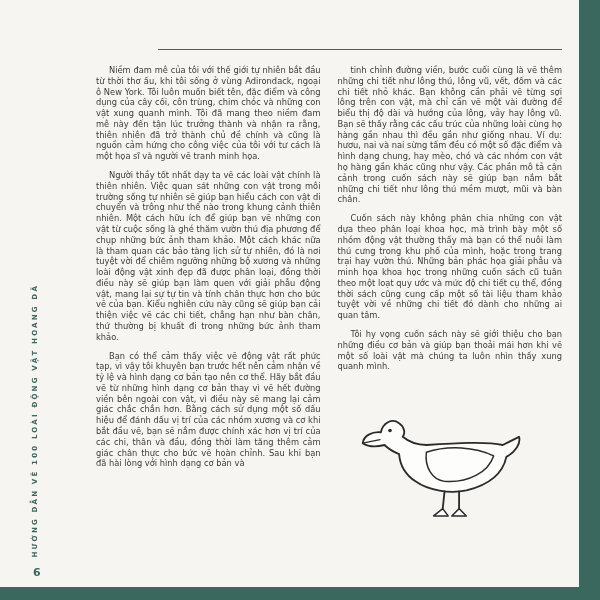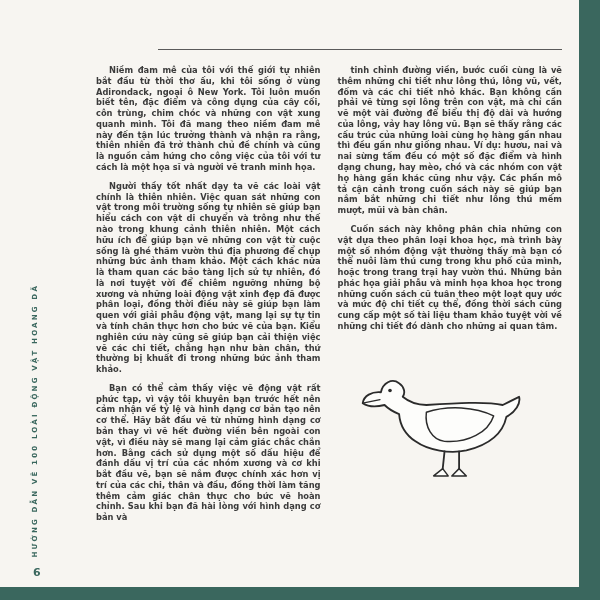--- a/index.html
+++ b/index.html
@@ -36,21 +36,21 @@
     margin:0 0 0 62px;
     font-size:26px;font-weight:bold;letter-spacing:.5px;
     color:#1c2733;
     font-family:"DejaVu Sans","Liberation Sans",sans-serif;
   }
   .rule{
     margin-left:62px;margin-top:9px;
     border-top:1px solid #5a5a5a;height:0;
   }
   .columns{
-    display:flex;gap:17px;margin-top:15px;font-weight:bold;
+    display:flex;gap:17px;margin-top:15px;
   }
   .col{flex:1;min-width:0;}
   .col p{
     margin:0 0 8px 0;
     font-size:8.3px;line-height:1.3;
     text-align:justify;text-indent:13px;
     color:#3b3b3b;
   }
   .duck-illustration{
     margin-top:14px;
@@ -76,20 +76,21 @@
 
       <div class="col">
         <p>Niềm đam mê của tôi với thế giới tự nhiên bắt đầu từ thời thơ ấu, khi tôi sống ở vùng Adirondack, ngoại ô New York. Tôi luôn muốn biết tên, đặc điểm và công dụng của cây cối, côn trùng, chim chóc và những con vật xung quanh mình. Tôi đã mang theo niềm đam mê này đến tận lúc trưởng thành và nhận ra rằng, thiên nhiên đã trở thành chủ đề chính và cũng là nguồn cảm hứng cho công việc của tôi với tư cách là một họa sĩ và người vẽ tranh minh họa.</p>
         <p>Người thầy tốt nhất dạy ta vẽ các loài vật chính là thiên nhiên. Việc quan sát những con vật trong môi trường sống tự nhiên sẽ giúp bạn hiểu cách con vật di chuyển và trông như thế nào trong khung cảnh thiên nhiên. Một cách hữu ích để giúp bạn vẽ những con vật từ cuộc sống là ghé thăm vườn thú địa phương để chụp những bức ảnh tham khảo. Một cách khác nữa là tham quan các bảo tàng lịch sử tự nhiên, đó là nơi tuyệt vời để chiêm ngưỡng những bộ xương và những loài động vật xinh đẹp đã được phân loại, đồng thời điều này sẽ giúp bạn làm quen với giải phẫu động vật, mang lại sự tự tin và tính chân thực hơn cho bức vẽ của bạn. Kiểu nghiên cứu này cũng sẽ giúp bạn cải thiện việc vẽ các chi tiết, chẳng hạn như bàn chân, thứ thường bị khuất đi trong những bức ảnh tham khảo.</p>
         <p>Bạn có thể cảm thấy việc vẽ động vật rất phức tạp, vì vậy tôi khuyên bạn trước hết nên cảm nhận về tỷ lệ và hình dạng cơ bản tạo nên cơ thể. Hãy bắt đầu vẽ từ những hình dạng cơ bản thay vì vẽ hết đường viền bên ngoài con vật, vì điều này sẽ mang lại cảm giác chắc chắn hơn. Bằng cách sử dụng một số dấu hiệu để đánh dấu vị trí của các nhóm xương và cơ khi bắt đầu vẽ, bạn sẽ nắm được chính xác hơn vị trí của các chi, thân và đầu, đồng thời làm tăng thêm cảm giác chân thực cho bức vẽ hoàn chỉnh. Sau khi bạn đã hài lòng với hình dạng cơ bản và</p>
       </div>
 
       <div class="col">
         <p>tinh chỉnh đường viền, bước cuối cùng là vẽ thêm những chi tiết như lông thú, lông vũ, vết, đốm và các chi tiết nhỏ khác. Bạn không cần phải vẽ từng sợi lông trên con vật, mà chỉ cần vẽ một vài đường để biểu thị độ dài và hướng của lông, vảy hay lông vũ. Bạn sẽ thấy rằng các cấu trúc của những loài cùng họ hàng gần nhau thì đều gần như giống nhau. Ví dụ: hươu, nai và nai sừng tấm đều có một số đặc điểm và hình dạng chung, hay mèo, chó và các nhóm con vật họ hàng gần khác cũng như vậy. Các phần mô tả cận cảnh trong cuốn sách này sẽ giúp bạn nắm bắt những chi tiết như lông thú mềm mượt, mũi và bàn chân.</p>
         <p>Cuốn sách này không phân chia những con vật dựa theo phân loại khoa học, mà trình bày một số nhóm động vật thường thấy mà bạn có thể nuôi làm thú cưng trong khu phố của mình, hoặc trong trang trại hay vườn thú. Những bản phác họa giải phẫu và minh họa khoa học trong những cuốn sách cũ tuân theo một loạt quy ước và mức độ chi tiết cụ thể, đồng thời sách cũng cung cấp một số tài liệu tham khảo tuyệt vời về những chi tiết đó dành cho những ai quan tâm.</p>
+        <p>Tôi hy vọng cuốn sách này sẽ giới thiệu cho bạn những điều cơ bản và giúp bạn thoải mái hơn khi vẽ một số loài vật mà chúng ta luôn nhìn thấy xung quanh mình.</p>
 
         <div class="duck-illustration">
           <svg width="200" height="138" viewBox="0 0 220 150">
 
             <path d="M14,62
                      C15,54 24,49 34,50
                      C36,40 46,34 54,40
                      C60,44 61,51 58,55
                      C64,60 72,64 84,64
                      C116,62 150,60 168,64

